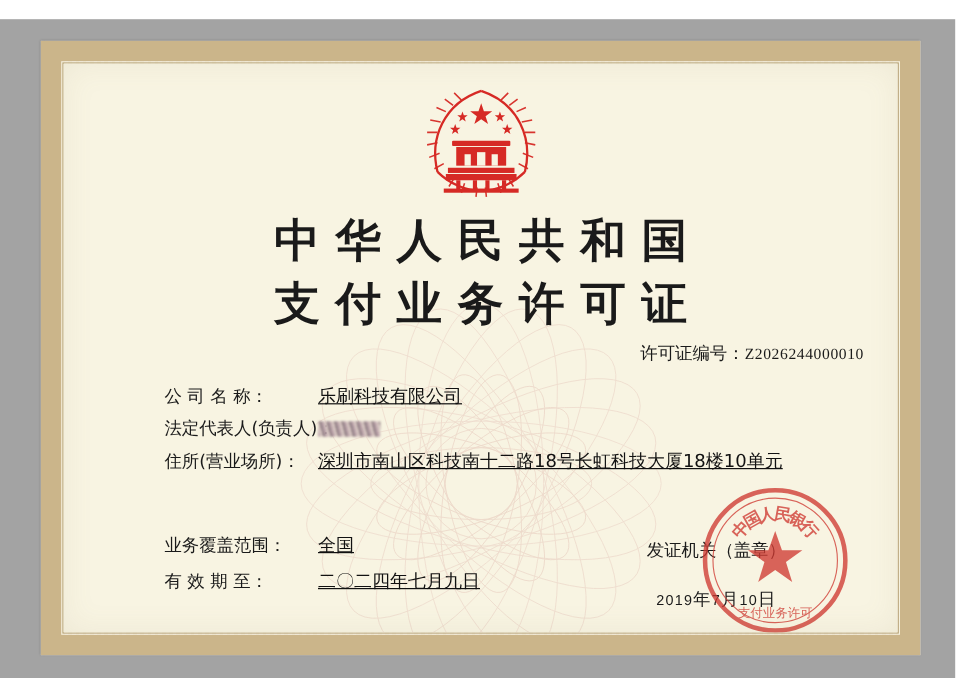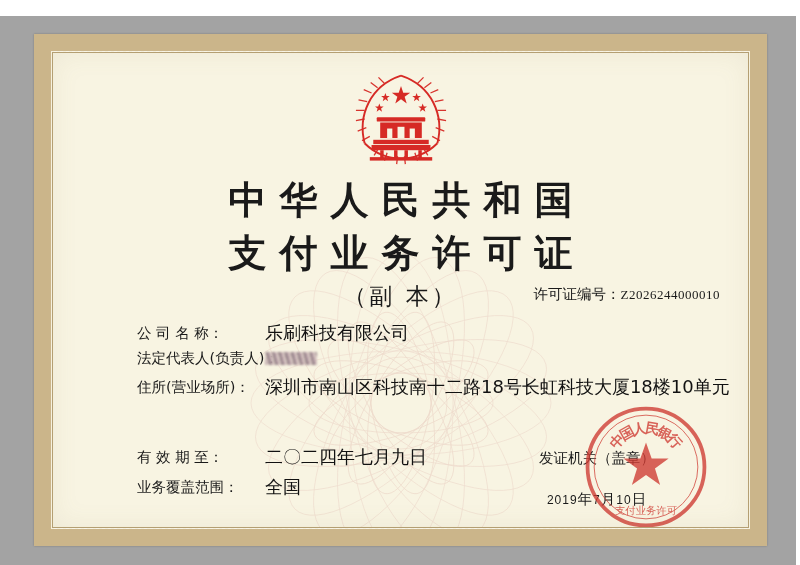--- a/index.html
+++ b/index.html
@@ -162,23 +162,24 @@
     display: inline-block;
     width: 124px;
     font-family: "DejaVu Sans", "Liberation Sans", sans-serif;
     font-size: 14.5px;
     color: #1a1a1a;
     vertical-align: middle;
   }
   .fvalue {
     display: inline-block;
     font-family: "DejaVu Sans", "Liberation Sans", sans-serif;
-    font-size: 18px;
+    font-size: 15px;
     color: #111;
     vertical-align: middle;
+    text-decoration: underline;
   }
   .redacted {
     display: inline-block;
     vertical-align: middle;
     width: 52px;
     height: 13px;
     background:
       repeating-linear-gradient(75deg,
         #b9a0a8 0px, #b9a0a8 2px,
         #d8c7c2 2px, #d8c7c2 4px,
@@ -325,21 +326,20 @@
             <rect x="52" y="96" width="4" height="9"></rect>
             <rect x="64" y="96" width="4" height="9"></rect>
             <rect x="80" y="96" width="4" height="9"></rect>
             <rect x="24" y="104" width="72" height="4"></rect>
           </g>
         </g>
       </svg>
 
       <div class="title-line1">中华人民共和国</div>
       <div class="title-line2">支付业务许可证</div>
-      <div class="subtitle">（副  本）</div>
 
       <div class="license-no">
         <span>许可证编号：</span><span class="num">Z2026244000010</span>
       </div>
 
       <div class="fields">
         <div class="frow">
           <span class="flabel">公 司 名 称：</span>
           <span class="fvalue">乐刷科技有限公司</span>
         </div>
@@ -348,26 +348,26 @@
           <span class="redacted"></span>
         </div>
         <div class="frow">
           <span class="flabel">住所(营业场所)：</span>
           <span class="fvalue">深圳市南山区科技南十二路18号长虹科技大厦18楼10单元</span>
         </div>
       </div>
 
       <div class="lower">
         <div class="lrow">
+          <span class="flabel">业务覆盖范围：</span>
+          <span class="fvalue">全国</span>
+        </div>
+        <div class="lrow">
           <span class="flabel">有 效 期 至：</span>
           <span class="fvalue">二〇二四年七月九日</span>
-        </div>
-        <div class="lrow">
-          <span class="flabel">业务覆盖范围：</span>
-          <span class="fvalue">全国</span>
         </div>
       </div>
 
       <div class="issuer">
         <div class="row1">发证机关（盖章）</div>
         <div class="row2">
           <span class="n">2019</span><span>年</span><span class="n">7</span><span>月</span><span class="n">10</span><span>日</span>
         </div>
       </div>
 

